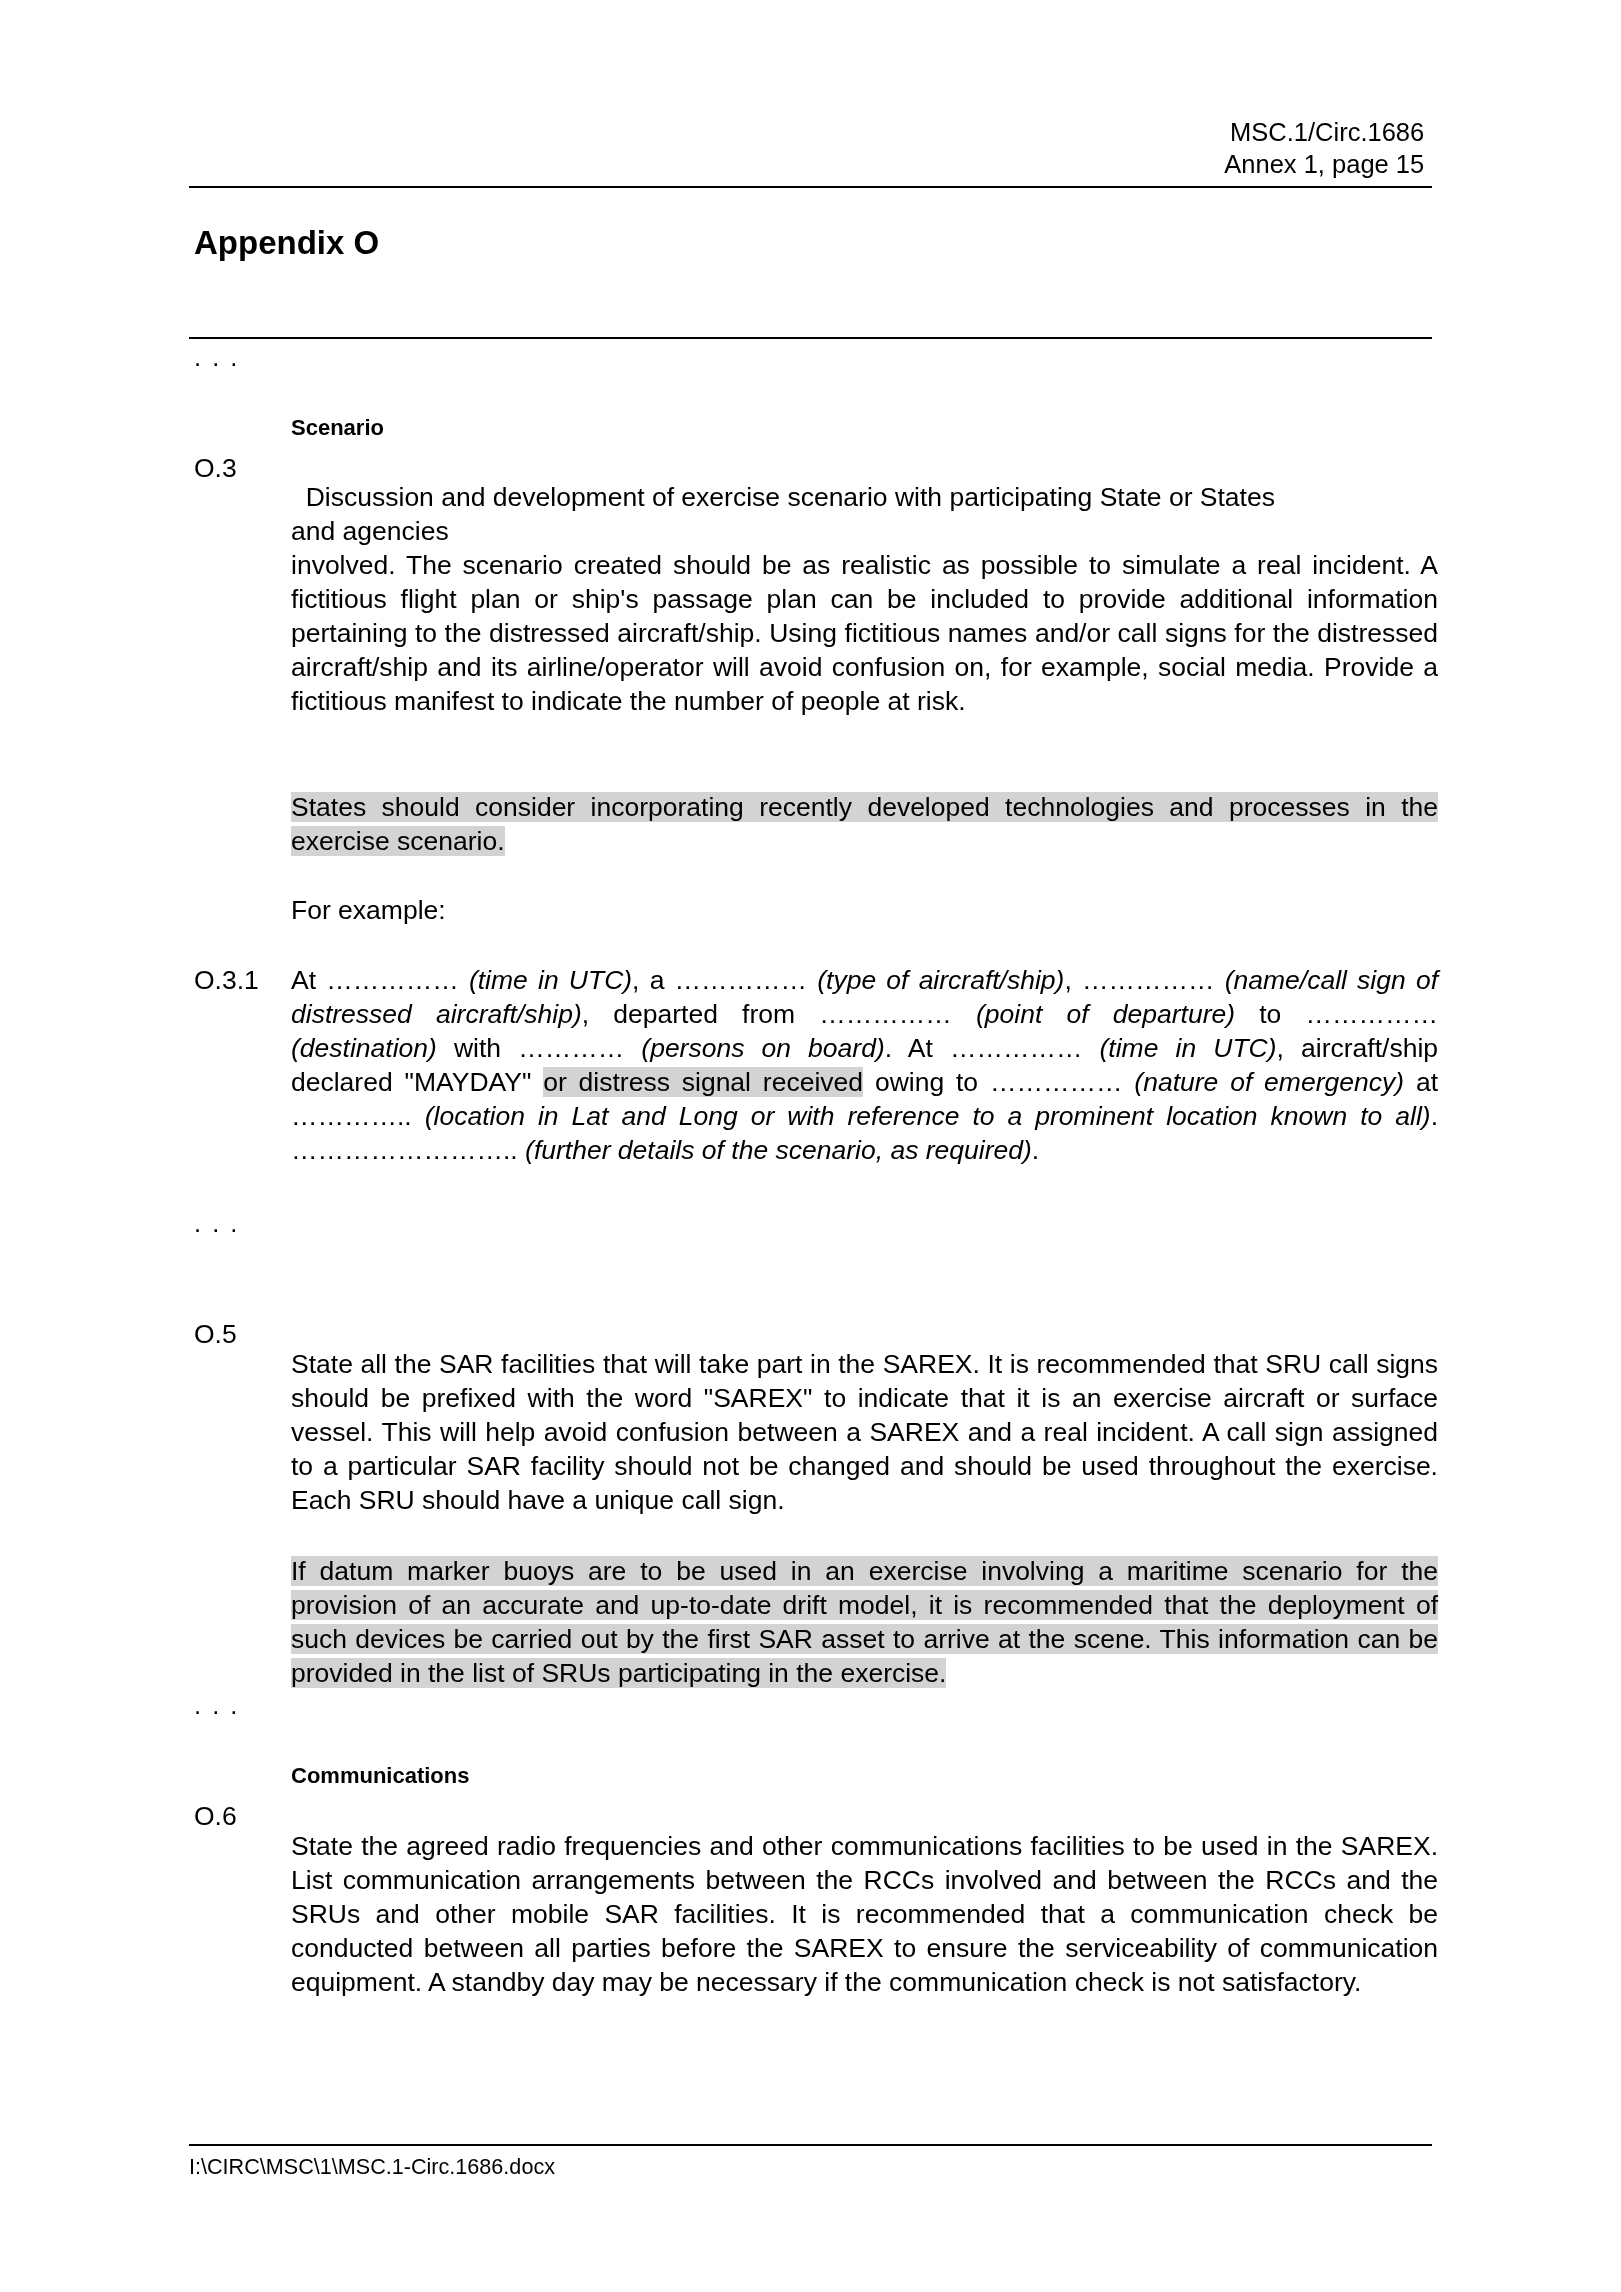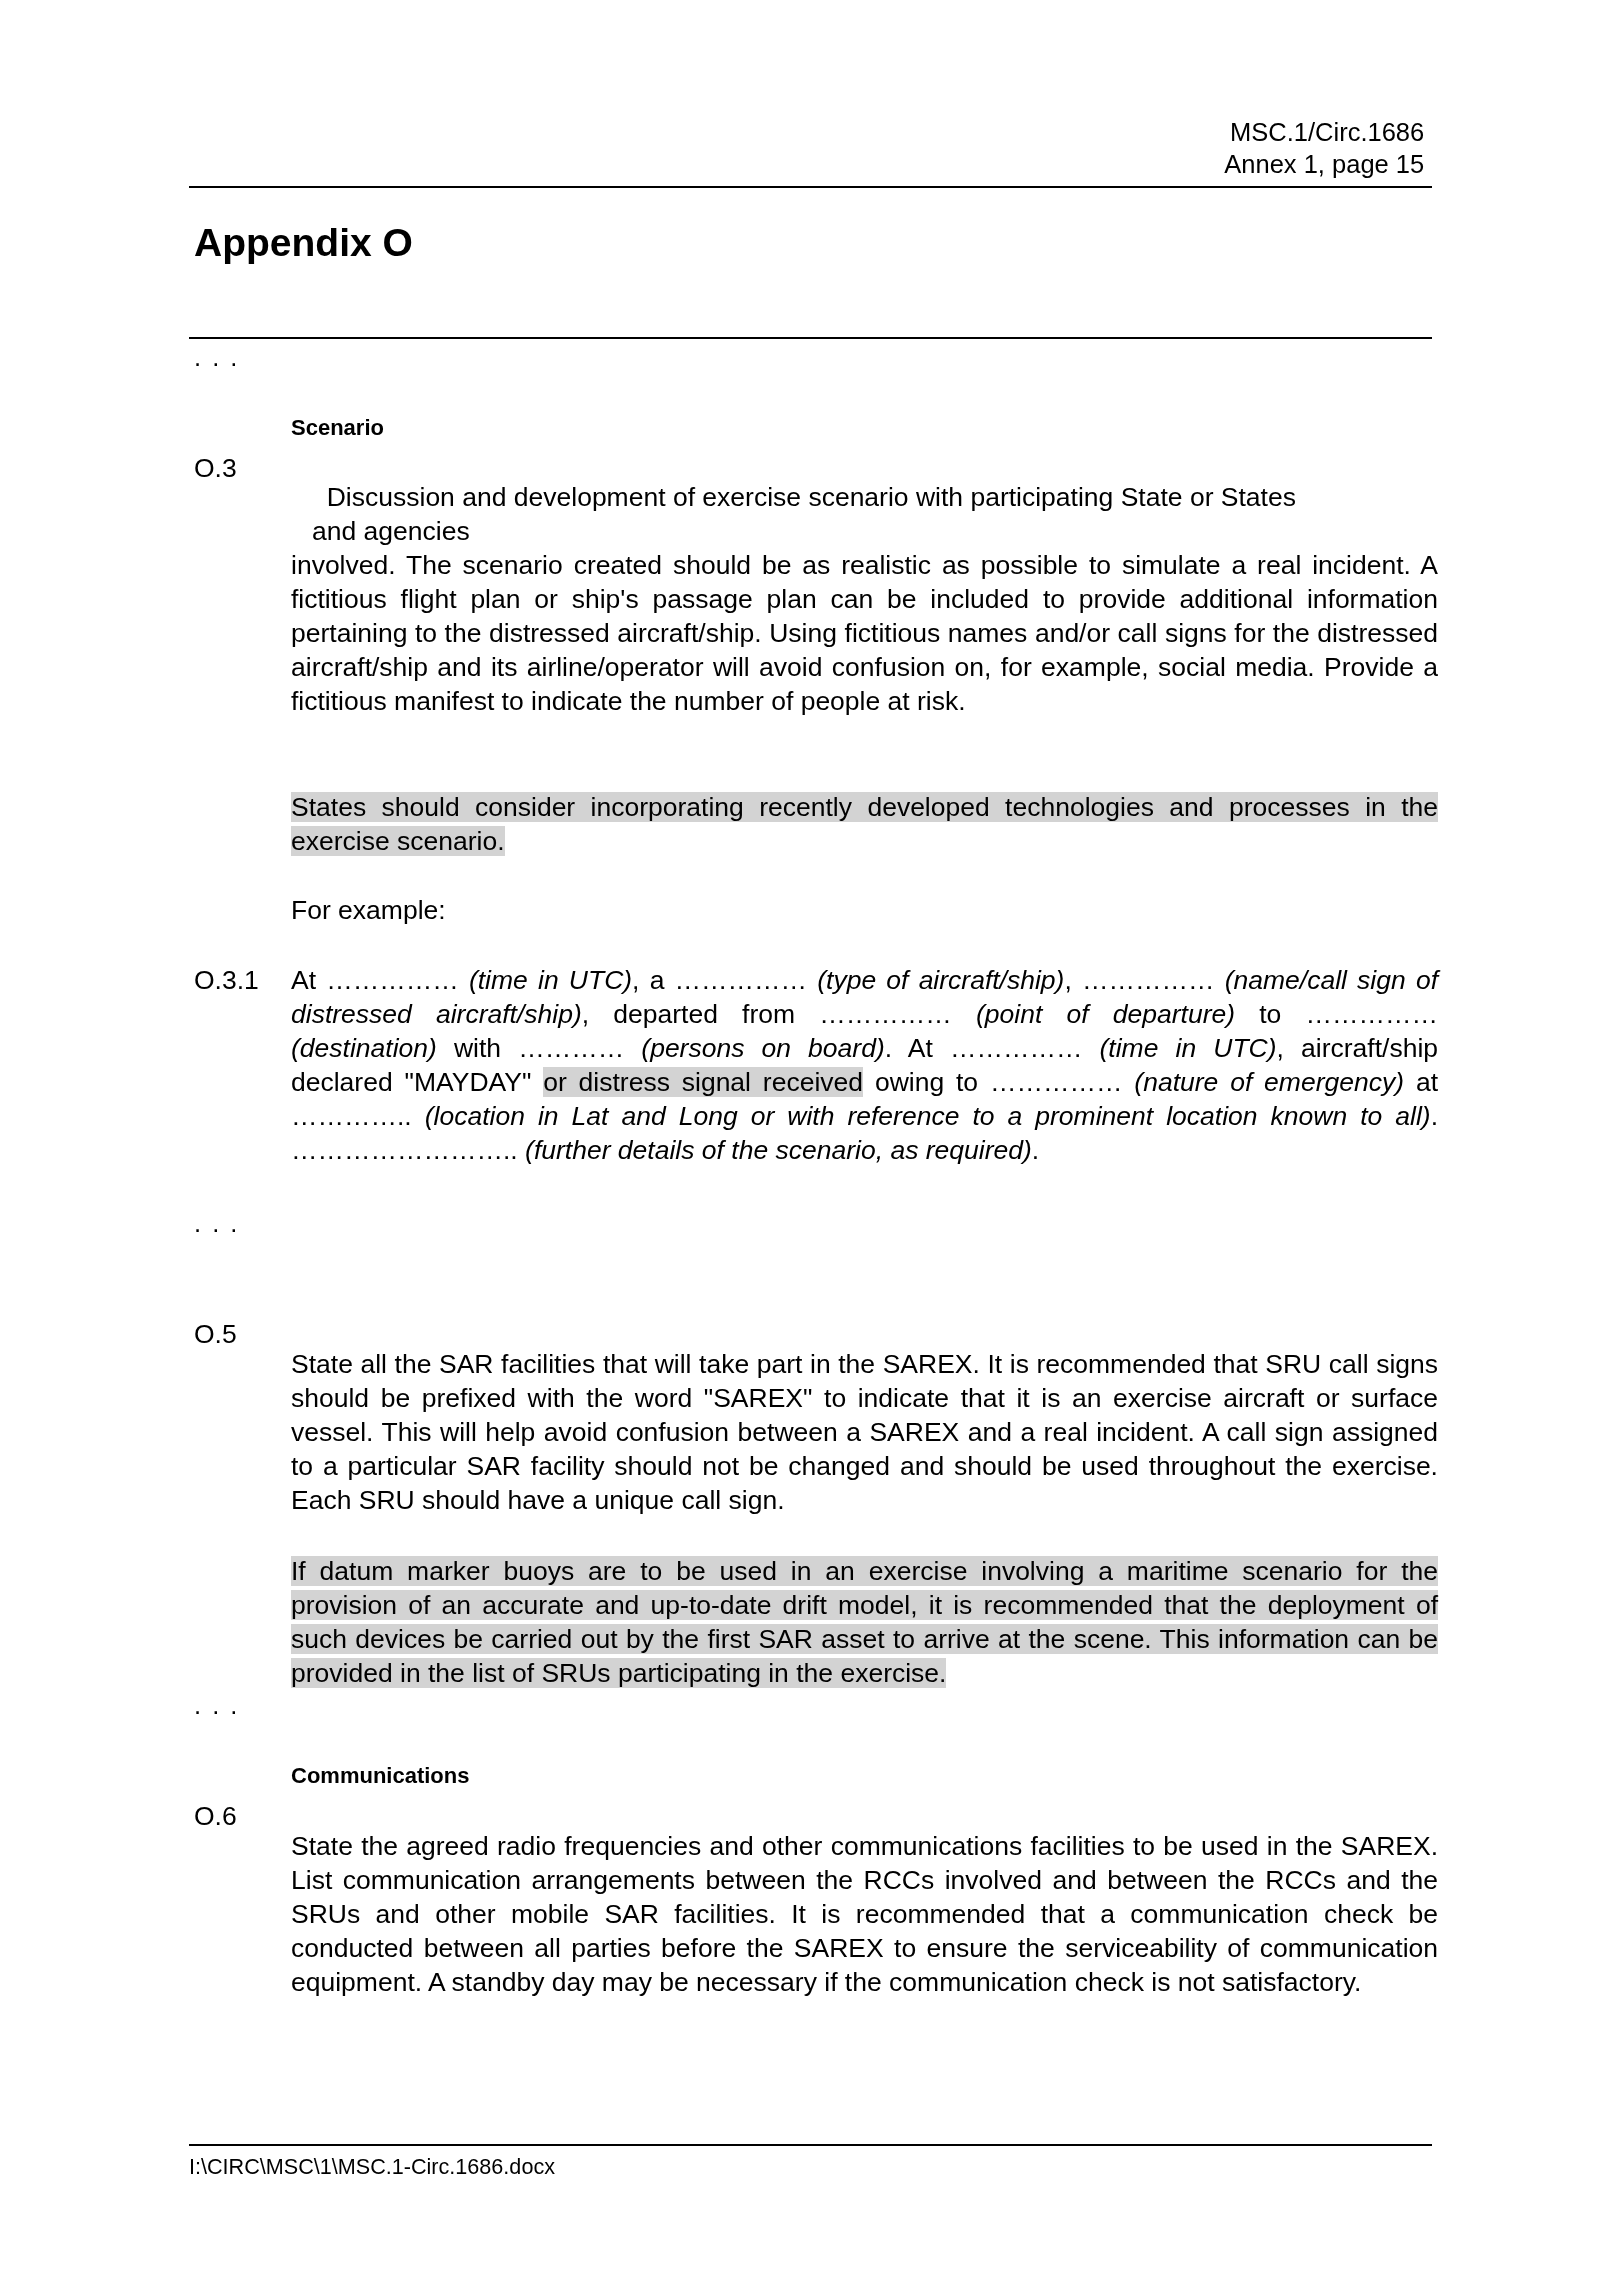--- a/index.html
+++ b/index.html
@@ -11,41 +11,41 @@
 
   .header-block {
     position: absolute; left: 189px; top: 116px; width: 1243px;
     text-align: right; font-size: 25.5px; line-height: 32px;
   }
   .header-block div { padding-right: 7.8px; }
   .rule { position: absolute; left: 189px; width: 1243px; height: 0; border-top: 2px solid #000; }
 
   .appendix-title {
     position: absolute; left: 194px; top: 223px;
-    font-size: 39px; font-weight: bold; line-height: 39px;
+    font-size: 33px; font-weight: bold; line-height: 39px;
   }
   .subtitle {
     position: absolute; left: 194px; top: 302px;
     font-size: 25.5px; font-weight: bold; line-height: 33px;
   }
   .ellipsis {
     position: absolute; left: 194px; font-size: 25.5px; line-height: 25.5px; letter-spacing: 2px;
   }
 
   .sec-num {
     position: absolute; left: 194px; font-size: 26.5px; font-weight: normal; line-height: 34px; margin-top: 40px;
   }
   .sec-title {
     position: absolute; left: 291px; font-size: 22px; font-weight: bold; line-height: 34px;
   }
   .para {
     position: absolute; left: 291px; width: 1147px;
     font-size: 26.5px; line-height: 34px; text-align: justify;
   }
-  .para .line { display: block; margin-left: 21px; }
+  .para .line { display: block; }
   .hl { background: #d3d3d3; }
   .para i { font-style: italic; }
   .clause-num {
     position: absolute; left: 194px; font-size: 26.5px; font-weight: normal; line-height: 34px;
   }
 
   .footer-text {
     position: absolute; left: 189px; top: 2154px;
     font-size: 21.6px; line-height: 25.5px;
   }

